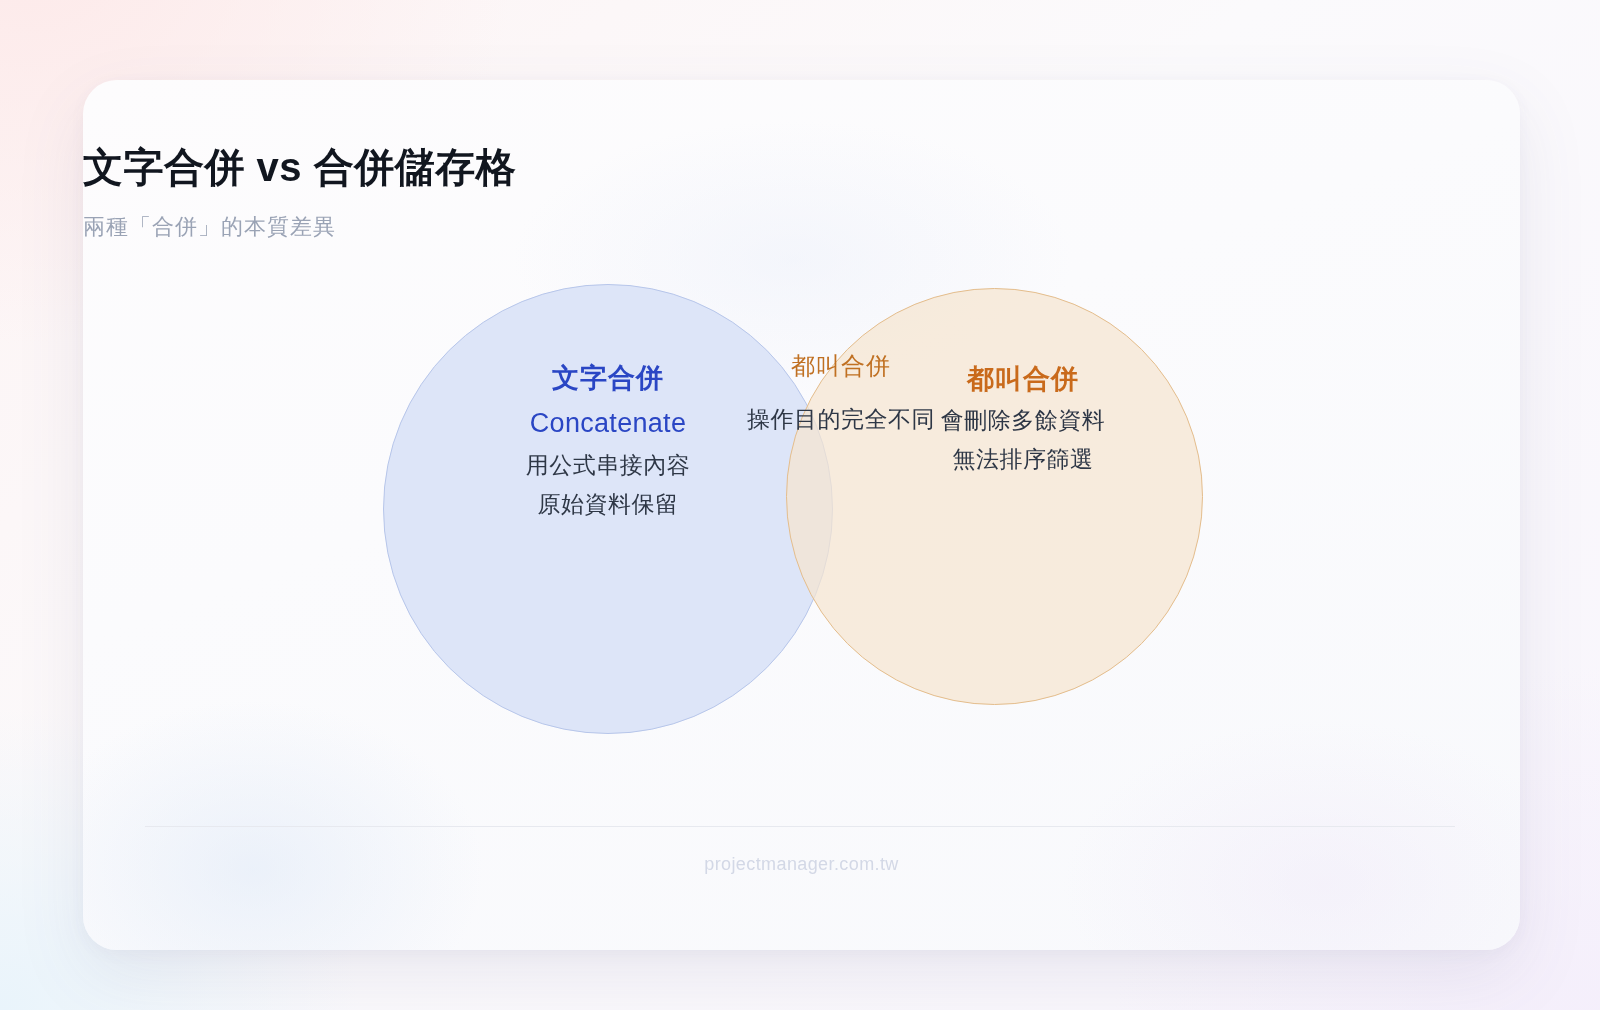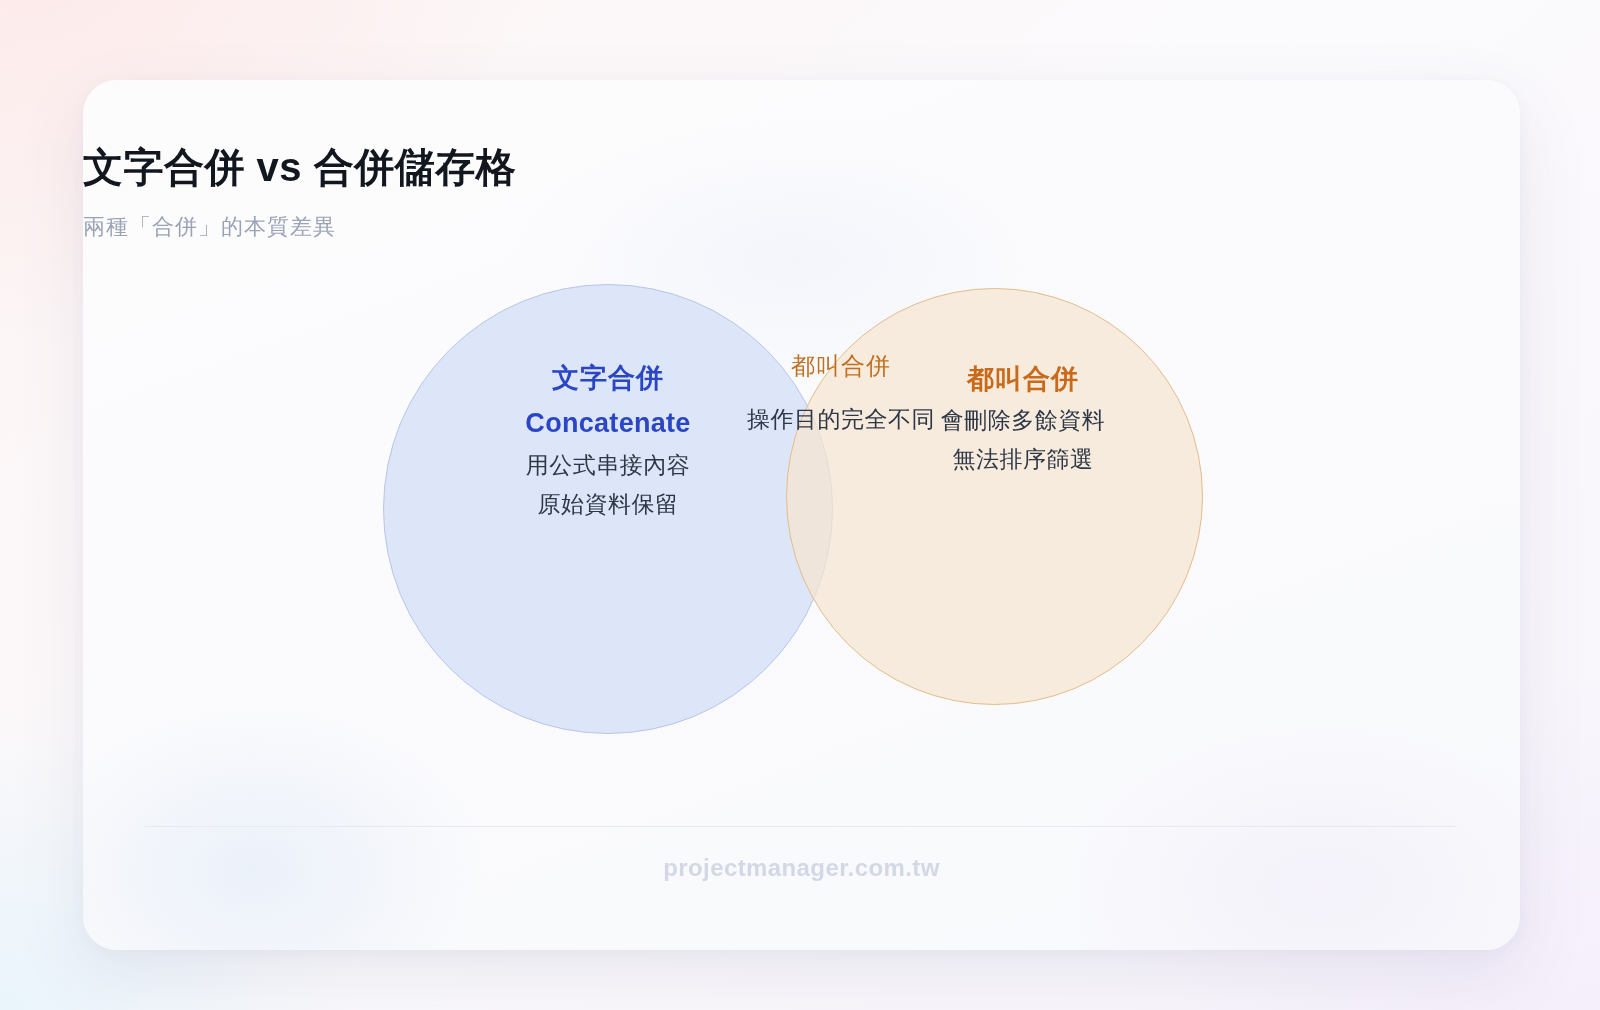--- a/index.html
+++ b/index.html
@@ -114,21 +114,21 @@
     margin-top: 16px;
   }
   .panel-heading-cn {
     font-size: 27px;
     font-weight: bold;
     letter-spacing: 1px;
     margin: 0;
   }
   .panel-heading-en {
     font-size: 27px;
-    font-weight: bold;
+    font-weight: normal;
     letter-spacing: 0.3px;
     margin: 18px 0 0 0;
   }
   .panel-item {
     font-size: 23px;
     color: #2e3746;
     margin: 16px 0 0 0;
     letter-spacing: 0.5px;
   }
   .panel-item.first { margin-top: 17px; }
@@ -171,22 +171,22 @@
     height: 1px;
     background: #e7e9ef;
   }
   #footer {
     position: absolute;
     left: 0; right: 0;
     top: 774px;
     text-align: center;
   }
   #footer-text {
-    font-size: 24px;
-    font-weight: bold;
+    font-size: 18px;
+    font-weight: normal;
     color: #d3d8e6;
     letter-spacing: 0.4px;
   }
 </style>
 </head>
 <body>
 
 <div id="page">
 
   <div id="card">

